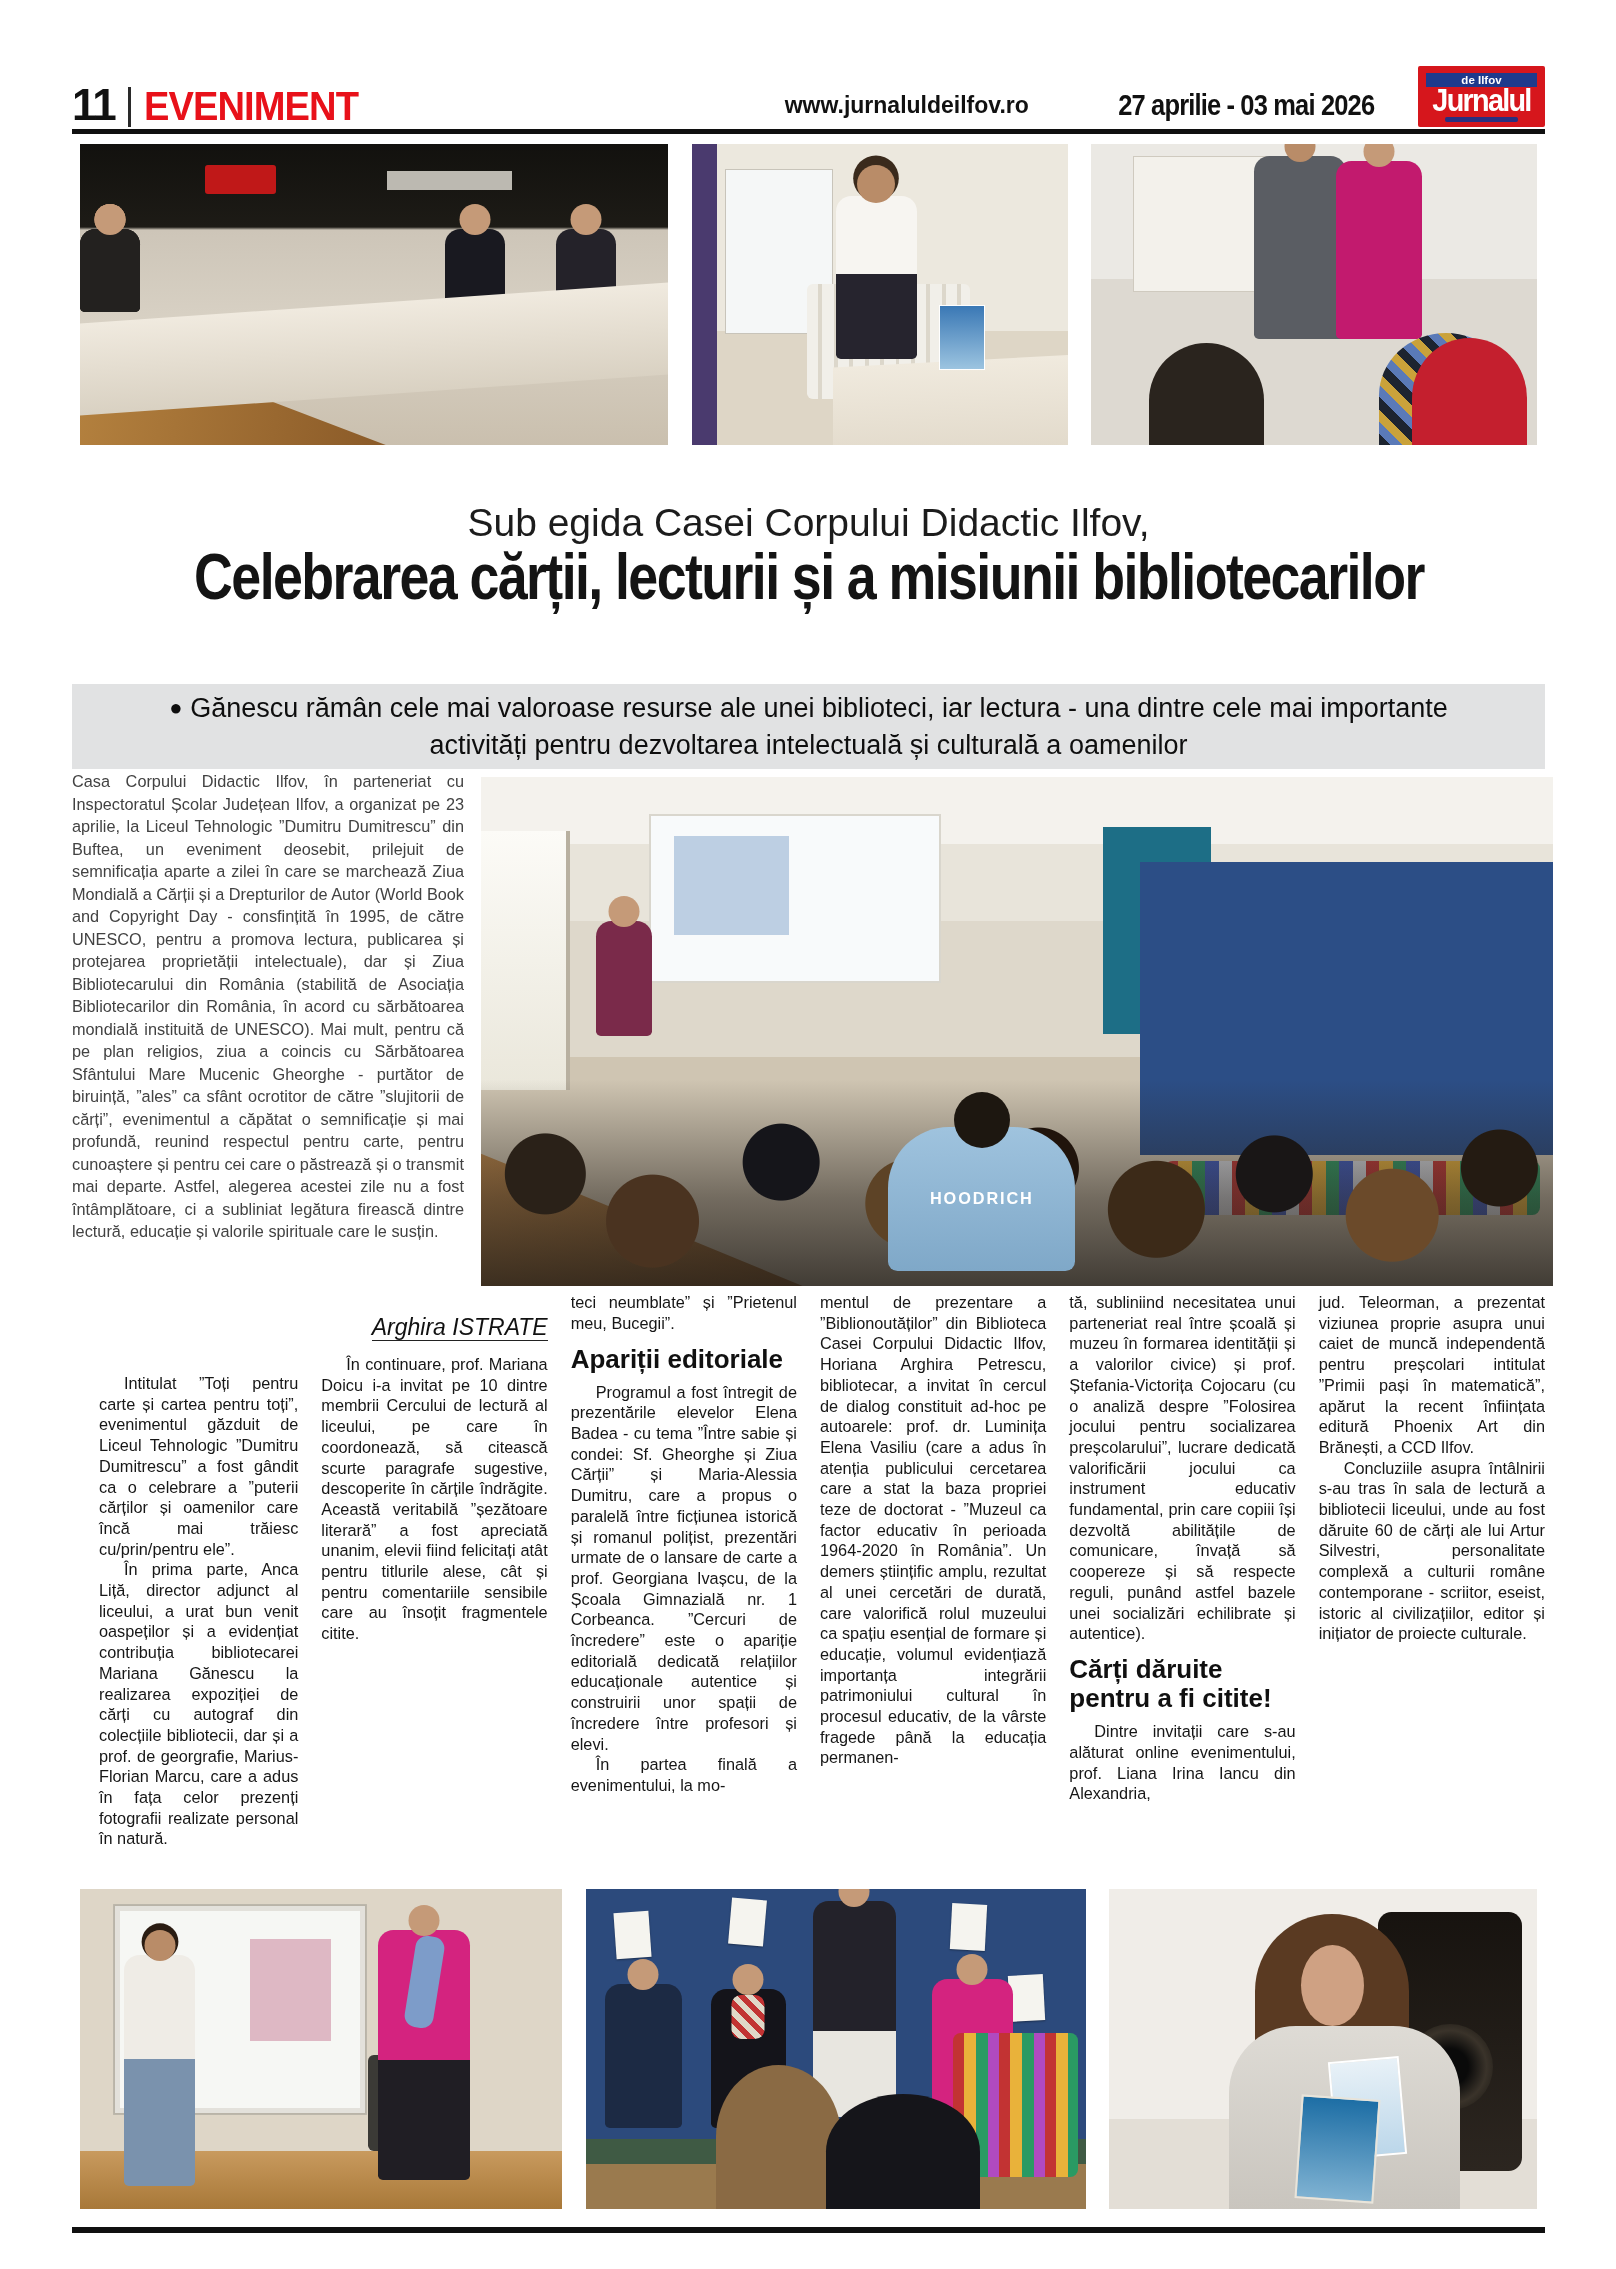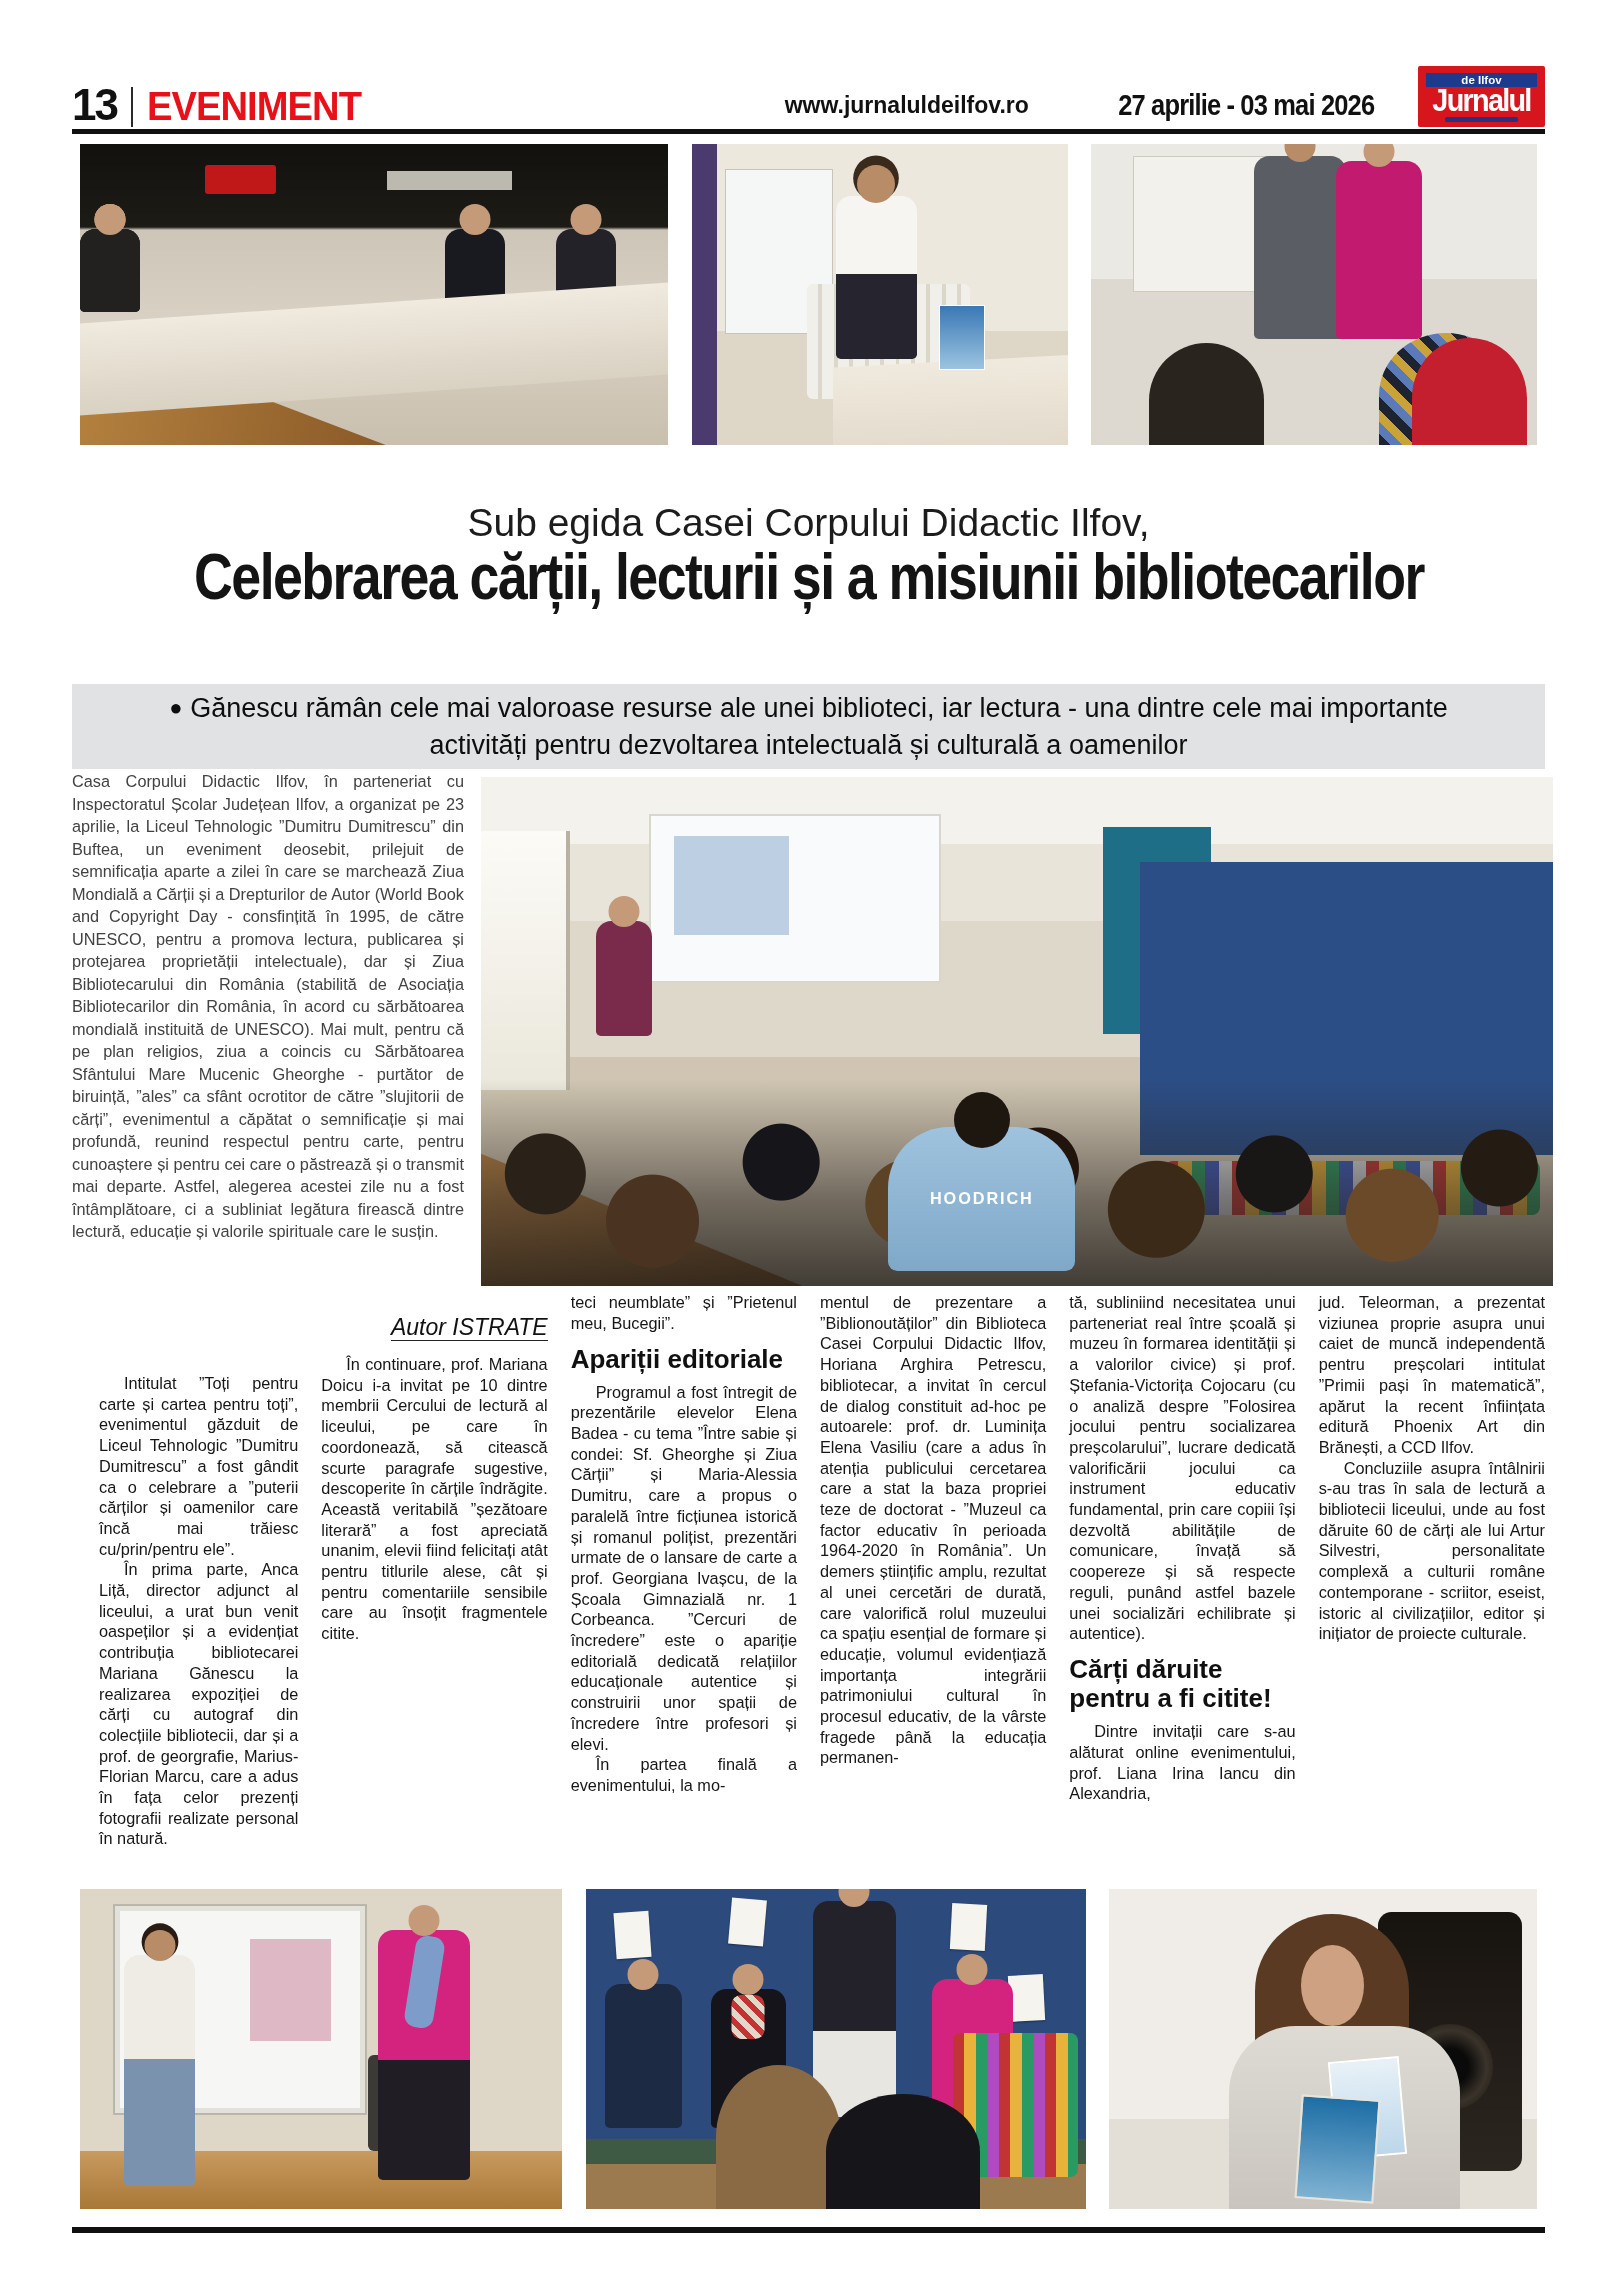--- a/index.html
+++ b/index.html
@@ -190,21 +190,21 @@
   .b3-book2{position:absolute;left:44%;bottom:7.7px;width:75px;height:100px;border:2.9px solid #e8e4da;
             background:linear-gradient(#1d6ea5,#7fb2d2);transform:rotate(4deg);}
 </style>
 </head>
 <body>
 
 <div class="page">
 
   <header class="masthead">
     <div class="mast-left">
-      <span class="pagenum">13</span>
+      <span class="pagenum">11</span>
       <span class="mast-divider"></span>
       <span class="section">EVENIMENT</span>
     </div>
     <div class="mast-right">
       <span class="website">www.jurnaluldeilfov.ro</span>
       <span class="issuedate">27 aprilie - 03 mai 2026</span>
       <div class="logo">
         <span class="logo-top">de Ilfov</span>
         <span class="logo-name">Jurnalul</span>
         <span class="logo-tag"></span>
@@ -265,21 +265,21 @@
         <span>HOODRICH</span>
       </span>
   </figure>
 
   <section class="cols">
     <div class="col-pad">
       <p class="ind">Intitulat ”Toți pentru carte și cartea pentru toți”, evenimentul găzduit de Liceul Tehnologic ”Dumitru Dumitrescu” a fost gândit ca o celebrare a ”puterii cărților și oamenilor care încă mai trăiesc cu/prin/pentru ele”.</p>
       <p class="ind">În prima parte, Anca Liță, director adjunct al liceului, a urat bun venit oaspeților și a evidențiat contribuția bibliotecarei Mariana Gănescu la realizarea expoziției de cărți cu autograf din colecțiile bibliotecii, dar și a prof. de georgrafie, Marius-Florian Marcu, care a adus în fața celor prezenți fotografii realizate personal în natură.</p>
     </div>
     <div>
-      <div class="byline">Autor ISTRATE</div>
+      <div class="byline">Arghira ISTRATE</div>
       <p class="ind">În continuare, prof. Mariana Doicu i-a invitat pe 10 dintre membrii Cercului de lectură al liceului, pe care în coordonează, să citească scurte paragrafe sugestive, descoperite în cărțile îndrăgite. Această veritabilă ”șezătoare literară” a fost apreciată unanim, elevii fiind felicitați atât pentru titlurile alese, cât și pentru comentariile sensibile care au însoțit fragmentele citite.</p>
     </div>
     <div>
       <p>teci neumblate” și ”Prietenul meu, Bucegii”.</p>
       <h2>Apariții editoriale</h2>
       <p class="ind">Programul a fost întregit de prezentările elevelor Elena Badea - cu tema ”Între sabie și condei: Sf. Gheorghe și Ziua Cărții” și Maria-Alessia Dumitru, care a propus o paralelă între ficțiunea istorică și romanul polițist, prezentări urmate de o lansare de carte a prof. Georgiana Ivașcu, de la Școala Gimnazială nr. 1 Corbeanca. ”Cercuri de încredere” este o apariție editorială dedicată relațiilor educaționale autentice și construirii unor spații de încredere între profesori și elevi.</p>
       <p class="ind">În partea finală a evenimentului, la mo-</p>
     </div>
     <div>
       <p>mentul de prezentare a ”Biblionoutăților” din Biblioteca Casei Corpului Didactic Ilfov, Horiana Arghira Petrescu, bibliotecar, a invitat în cercul de dialog constituit ad-hoc pe autoarele: prof. dr. Luminița Elena Vasiliu (care a adus în atenția publicului cercetarea care a stat la baza propriei teze de doctorat - ”Muzeul ca factor educativ în perioada 1964-2020 în România”. Un demers științific amplu, rezultat al unei cercetări de durată, care valorifică rolul muzeului ca spațiu esențial de formare și educație, volumul evidențiază importanța integrării patrimoniului cultural în procesul educativ, de la vârste fragede până la educația permanen-</p>

